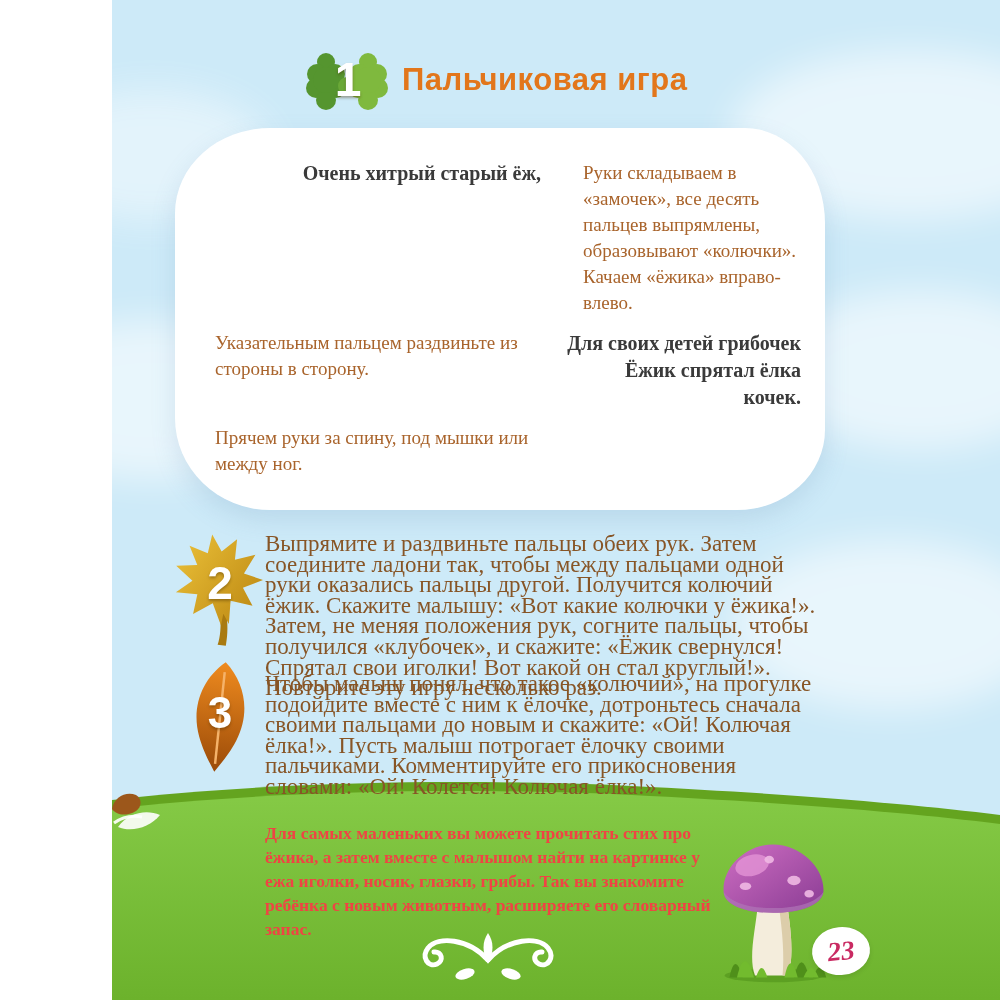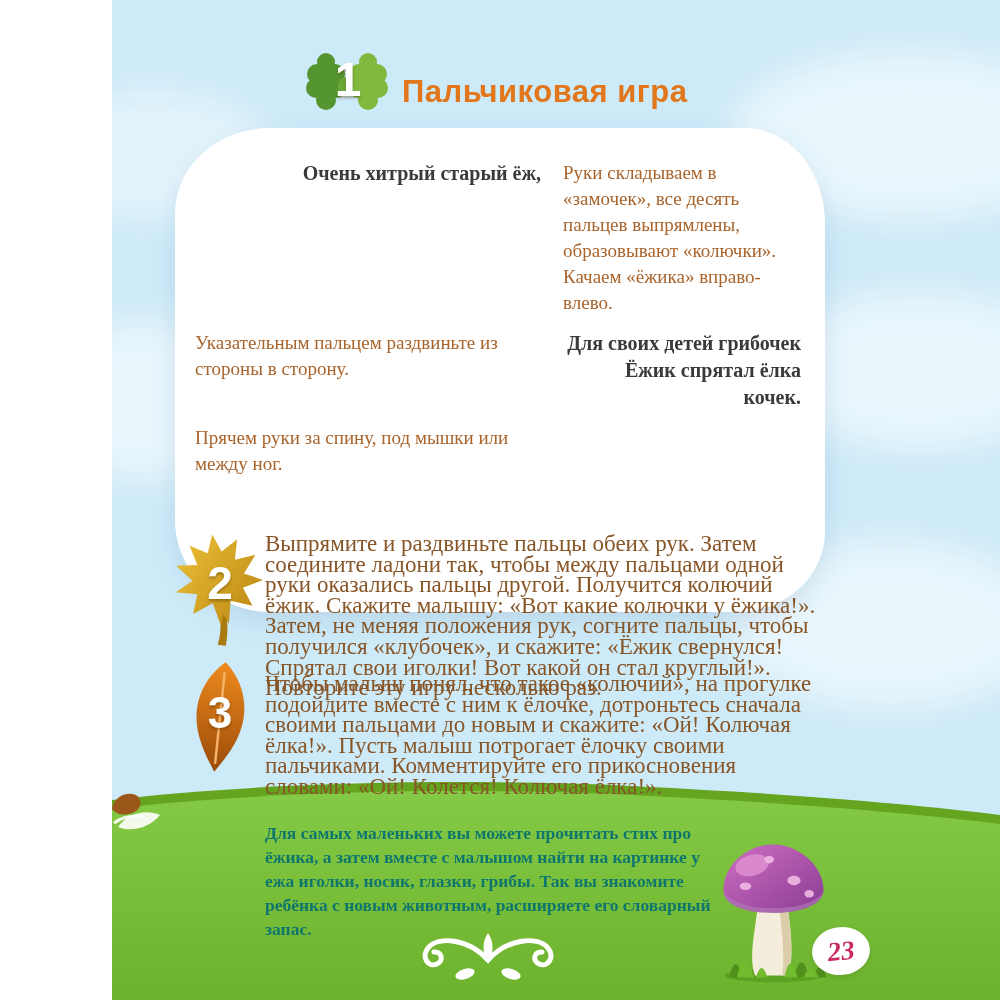--- a/index.html
+++ b/index.html
@@ -30,54 +30,54 @@
     font-family:"Liberation Sans", sans-serif;font-weight:700;
     text-shadow:0 2px 3px rgba(70,45,0,.4);
   }
   #leaf1 .leaf-num{font-size:48px;top:6px;}
   #leaf2 .leaf-num{font-size:46px;top:26px;}
   #leaf3 .leaf-num{font-size:44px;top:30px;}
 
   .page-title{
     position:absolute;left:402px;top:62px;z-index:3;
     font-family:"Liberation Sans", sans-serif;font-weight:700;
-    font-size:31px;letter-spacing:.5px;color:#e2761b;margin-top:12px;
+    font-size:31px;letter-spacing:.5px;color:#e2761b;
   }
 
   
   .bubble{
-    position:absolute;left:175px;top:128px;width:650px;height:484px;z-index:2;
+    position:absolute;left:175px;top:128px;width:650px;height:382px;z-index:2;
     background:#fff;
     border-radius:95px 80px 88px 95px / 85px 95px 80px 92px;
     box-shadow:0 10px 24px rgba(100,140,180,.18);
   }
   .bubble-grid{
     position:absolute;left:20px;top:32px;right:24px;
     display:grid;grid-template-columns:346px 1fr;column-gap:22px;row-gap:14px;
   }
   .poem-line{
     font-weight:700;font-size:20px;line-height:27px;color:#3a3a3a;
     text-align:right;white-space:pre-line;
   }
-  .poem-instr{font-size:19px;line-height:26px;color:#a9642c;}
+  .poem-instr{font-size:19px;line-height:26px;color:#a9642c;margin-left:20px;}
   .minh-152{min-height:152px;}
   .minh-78{min-height:78px;}
 
   
   .step-text{
     position:absolute;left:265px;width:556px;z-index:2;
     font-size:23px;line-height:20.6px;color:#875526;
   }
   #step2-text{top:534px;}
   #step3-text{top:674px;}
 
   
   .footer-note{
     position:absolute;left:265px;top:821px;width:450px;z-index:3;
-    font-size:17.5px;line-height:24px;font-weight:700;color:#0f766e;
+    font-size:17.5px;line-height:24px;font-weight:700;color:#ef4444;
   }
   .mushroom{position:absolute;left:698px;top:833px;width:152px;height:152px;z-index:3;}
   .flourish{position:absolute;left:408px;top:930px;width:160px;height:58px;z-index:3;}
   .edge-deco{position:absolute;left:112px;top:783px;width:56px;height:56px;z-index:3;}
   .page-num-badge{
     position:absolute;left:812px;top:927px;width:58px;height:48px;z-index:4;
     background:#fff;border-radius:50%;transform:rotate(-6deg);
     display:flex;align-items:center;justify-content:center;
     box-shadow:0 2px 5px rgba(0,0,0,.10);
   }

